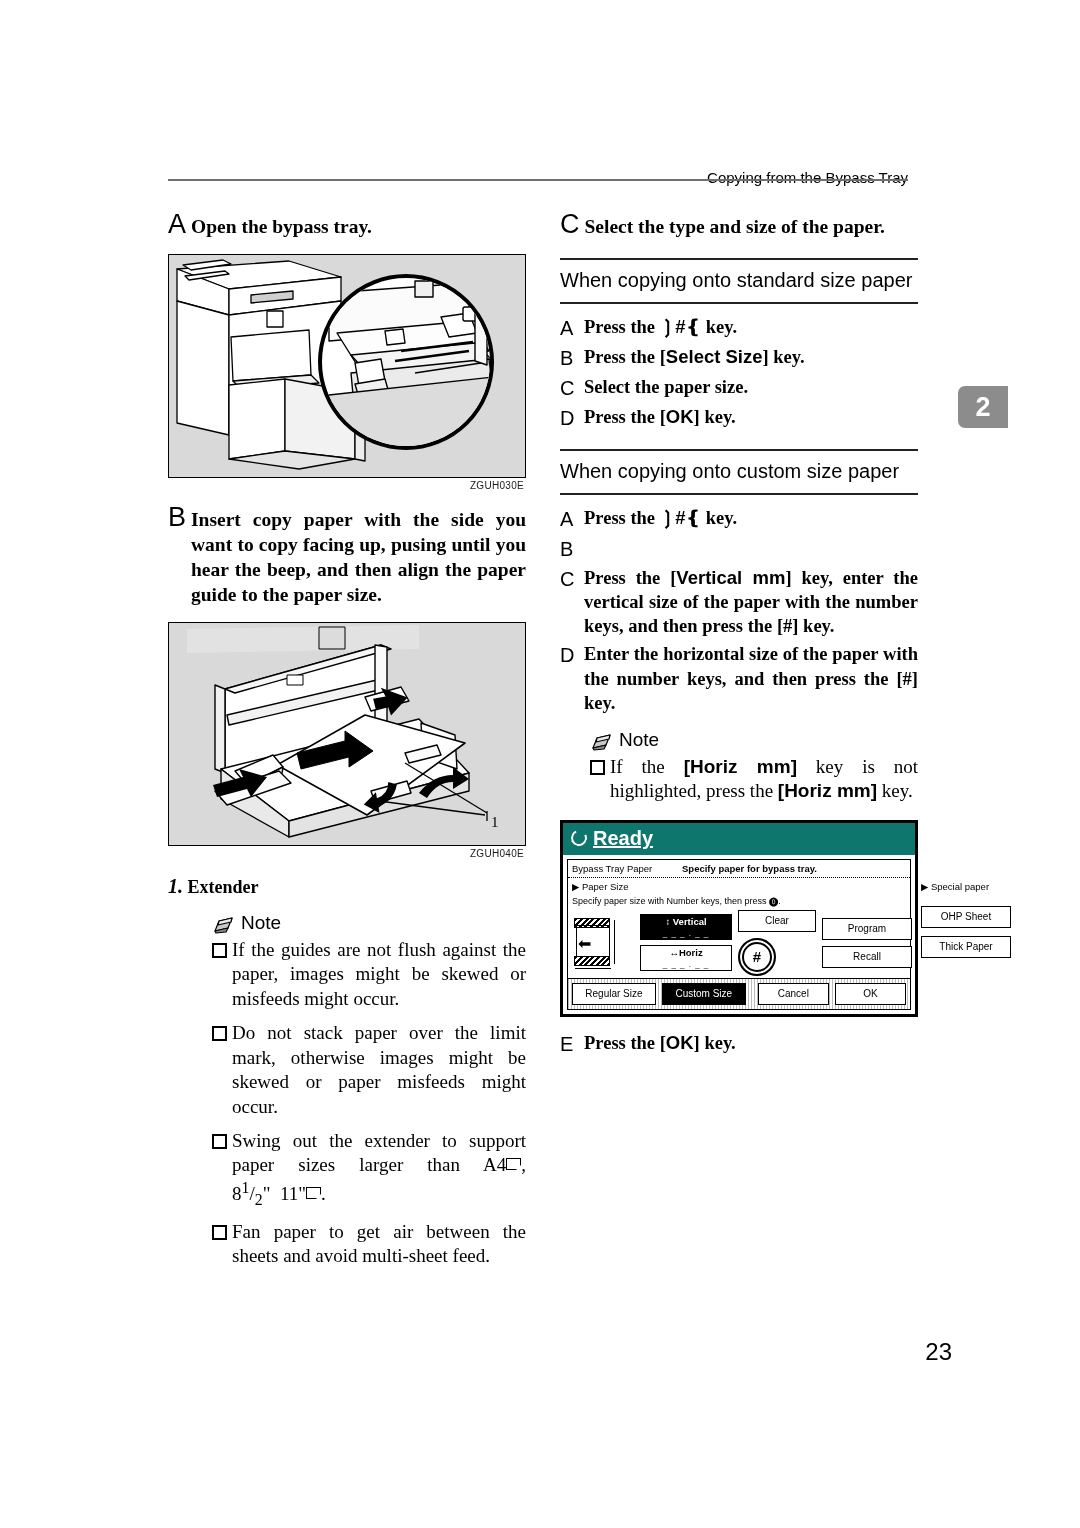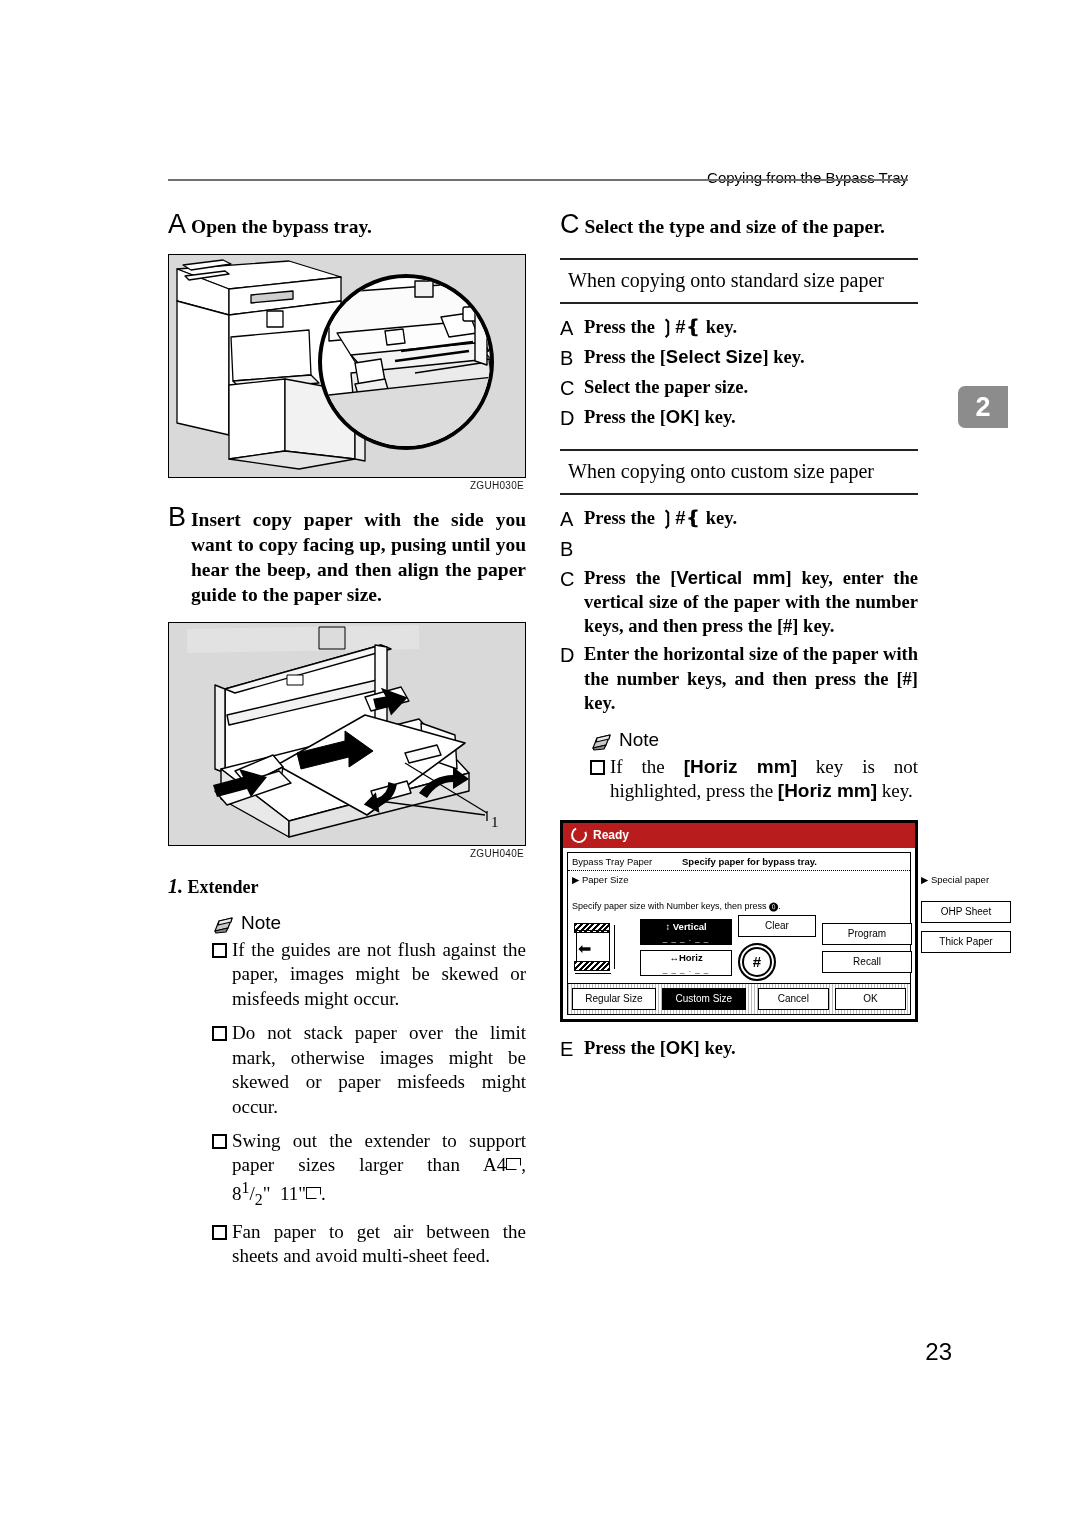--- a/index.html
+++ b/index.html
@@ -162,25 +162,24 @@
   .subsec {
     margin-top: 18px;
   }
   .subsec .rule-top,
   .subsec .rule-bot {
     height: 2px;
     background: #222;
     width: 100%;
   }
   .subsec .subsec-title {
-    font-family: Liberation Serif, serif;
+    font-family: Liberation Sans, sans-serif;
     font-size: 20px;
     line-height: 1.26;
     padding: 8px 0 9px 0;
-    margin-left: 8px;
   }
 
   
   .substep-list { margin-top: 11px; }
   .substep {
     display: flex;
     align-items: flex-start;
     font-weight: bold;
     font-size: 18.5px;
     line-height: 1.30;
@@ -202,28 +201,29 @@
   .lcd-wrap { margin-top: 16px; }
   .lcd {
     border: 3px solid #000;
     background: #ffffff;
     width: 100%;
     box-sizing: border-box;
     font-family: "Liberation Sans", sans-serif;
     position: relative;
   }
   .lcd-title {
-    background: #b91c1c;
+    background: #0f766e;
     color: #fff;
-    font-size: 12px;
+    font-size: 20px;
     font-weight: bold;
     padding: 4px 8px 5px 8px;
     display: flex;
     align-items: center;
     gap: 6px;
+    text-decoration: underline;
   }
   .lcd-title .pwr {
     display: inline-block;
     width: 12px; height: 12px;
     border: 2px solid #fff;
     border-radius: 50%;
     border-top-color: transparent;
     transform: rotate(20deg);
   }
   .lcd-body {
@@ -242,21 +242,21 @@
   .lcd-main { display: flex; }
   .lcd-left {
     flex: 1 1 auto;
     padding: 3px 4px 2px 4px;
     border-right: 1px dotted #000;
   }
   .lcd-right {
     flex: 0 0 104px;
     padding: 3px 4px;
   }
-  .lcd-label { font-size: 9.5px; margin-bottom: 16px; }
+  .lcd-label { font-size: 9.5px; margin-bottom: 4px; }
   .lcd-hint  { font-size: 9px; margin-bottom: 3px; }
   .lcd-row   { display: flex; align-items: center; gap: 6px; }
 
   .size-diagram {
     width: 62px; height: 66px;
     position: relative;
     flex: 0 0 auto;
   }
   .size-diagram .band {
     position: absolute; left: 2px; width: 34px; height: 8px;

